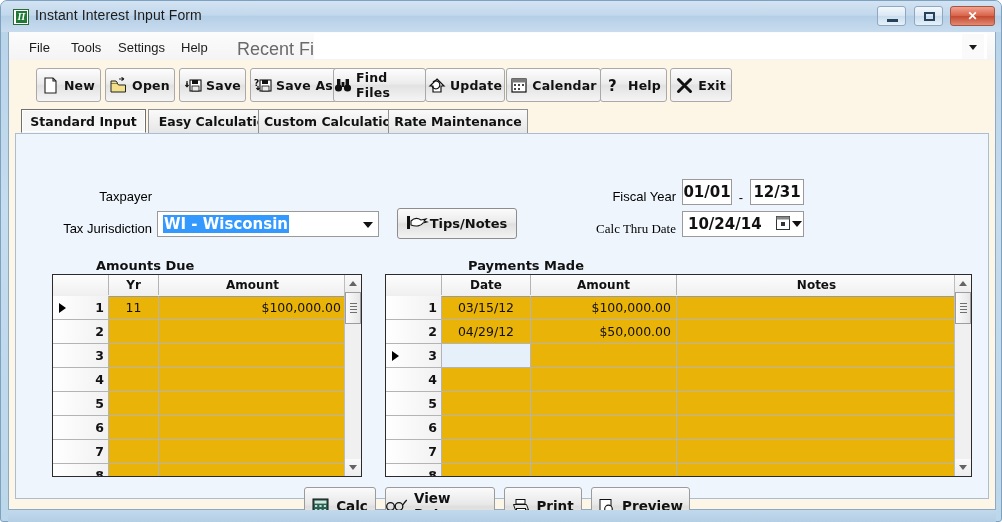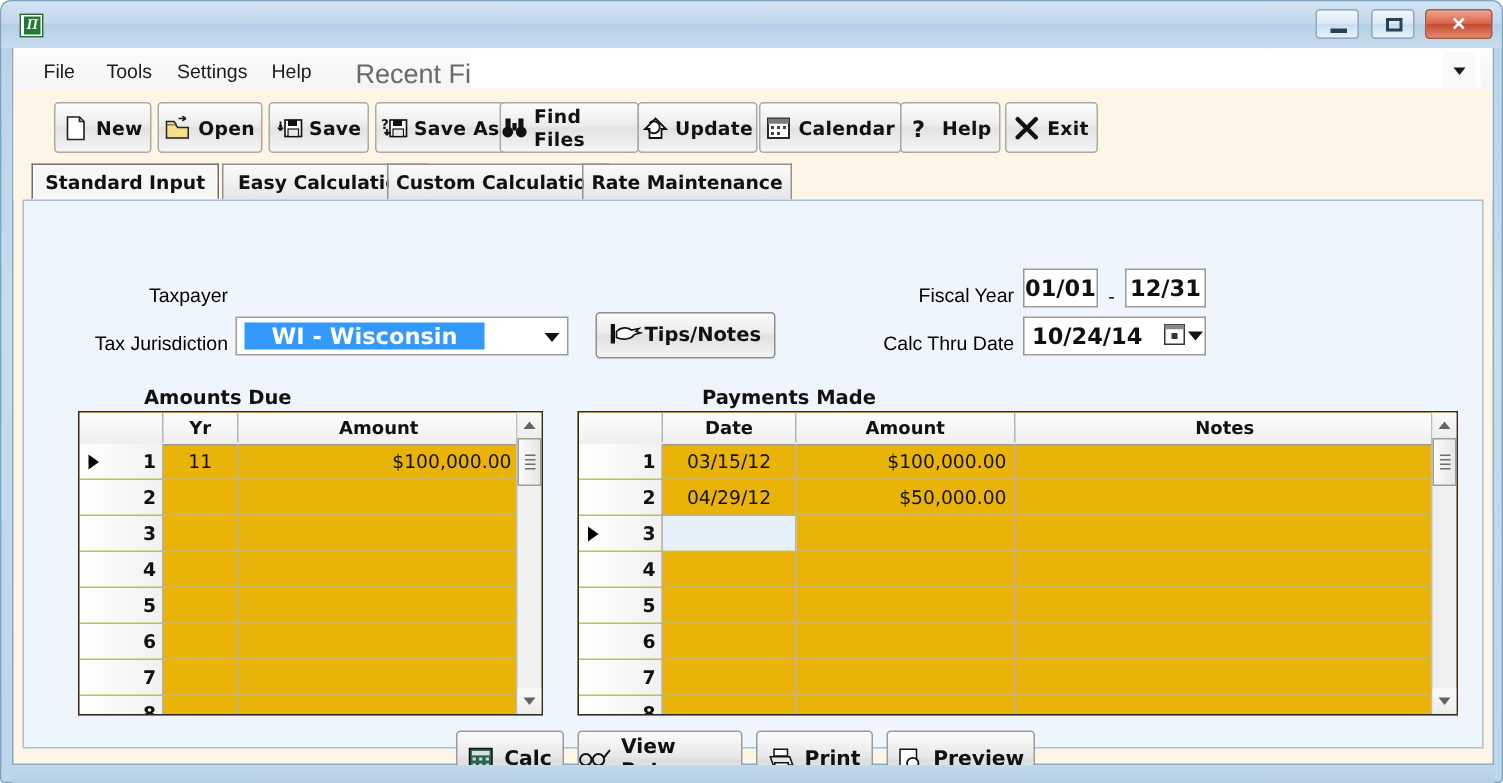--- a/index.html
+++ b/index.html
@@ -115,21 +115,21 @@
     background:#eef5fc;border:1px solid #a9bed2;box-sizing:border-box;
   }
 
   .flabel{position:absolute;font-size:13px;color:#000000;text-align:right;}
   .finput{
     position:absolute;background:#ffffff;border:1px solid #9a9a9a;box-sizing:border-box;
     font-size:15px;font-weight:bold;color:#111;font-family:"DejaVu Sans", sans-serif;
     display:flex;align-items:center;padding:0 5px;
   }
   .finput.center{justify-content:center;padding:0;}
-  .sel-text{background:#3399ff;color:#ffffff;padding:0 18px;}
+  .sel-text{background:#3399ff;color:#ffffff;padding:0 1px;}
   .combo-arrow{
     position:absolute;width:0;height:0;
     border-left:5px solid transparent;border-right:5px solid transparent;border-top:6px solid #111;
   }
   .tipsbtn{
     position:absolute;
     background:linear-gradient(to bottom,#fbfbfb 0%,#ebebeb 45%,#e0e0e0 52%,#f3f3f3 100%);
     border:1px solid #8d8d8d;border-radius:3px;box-sizing:border-box;
     display:flex;align-items:center;justify-content:center;gap:6px;
     font-size:13px;font-weight:bold;color:#111;font-family:"DejaVu Sans", sans-serif;
@@ -216,20 +216,21 @@
 </style>
 </head>
 <body>
 
 <div class="window">
 
   <div class="titlebar">
     <div class="title-icon">
         <i>П</i>
       </div>
+    <div class="title-text">Instant Interest Input Form</div>
     <div class="winbtns">
       <span class="winbtn"><span class="min-bar"></span></span>
       <span class="winbtn"><span class="max-sq"></span></span>
       <span class="winbtn close"><span class="gl">✕</span></span>
     </div>
   </div>
 
   <div class="client">
 
     <div class="menubar">
@@ -385,21 +386,21 @@
             </svg>
         </span>
         <span>Tips/Notes</span>
       </div>
 
       <div class="flabel" style="left:540px;top:55px;width:120px;">Fiscal Year</div>
       <div class="finput center" style="left:666px;top:45px;width:50px;height:26px;">01/01</div>
       <div class="flabel" style="left:718px;top:56px;width:14px;text-align:center;">-</div>
       <div class="finput center" style="left:734px;top:45px;width:54px;height:26px;">12/31</div>
 
-      <div class="flabel" style="left:526px;top:87px;width:134px;">Calc Thru Date</div>
+      <div class="flabel" style="left:526px;top:87px;width:134px;font-family:Liberation Serif, serif;">Calc Thru Date</div>
       <div class="finput" style="left:666px;top:77px;width:122px;height:26px;">10/24/14</div>
       <div style="position:absolute;left:760px;top:82px;">
         <svg width="14" height="14" viewBox="0 0 14 14">
             <rect x="0.5" y="0.5" width="13" height="13" fill="#fff" stroke="#333"></rect>
             <rect x="0.5" y="0.5" width="13" height="3" fill="#888"></rect>
             <rect x="5" y="6" width="4" height="4" fill="#333"></rect>
           </svg>
       </div>
       <span class="combo-arrow" style="left:776px;top:87px;"></span>
 

